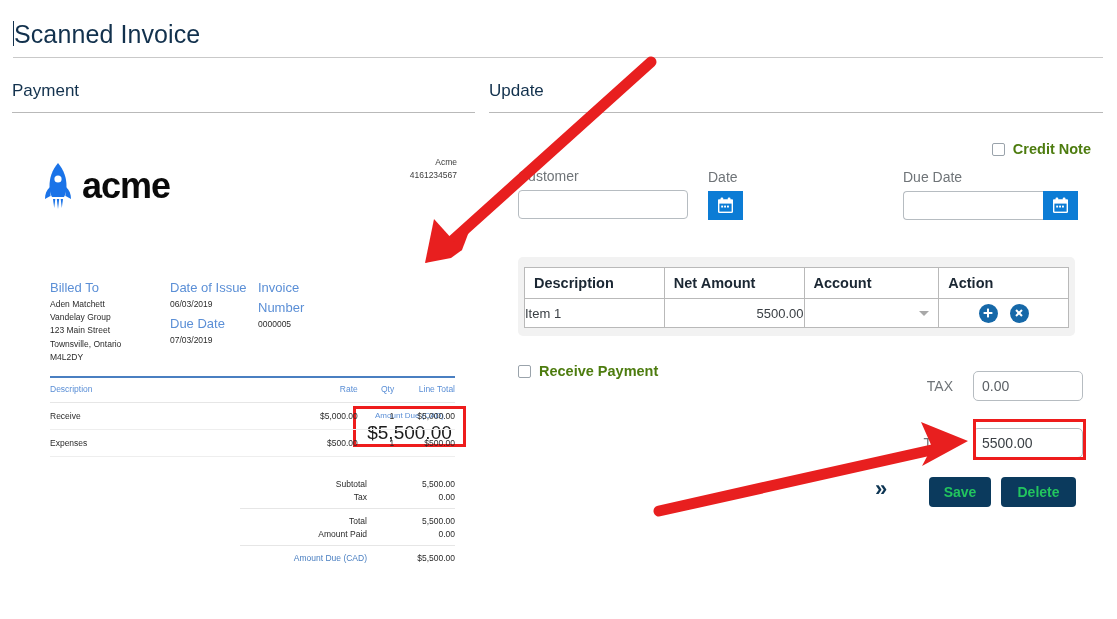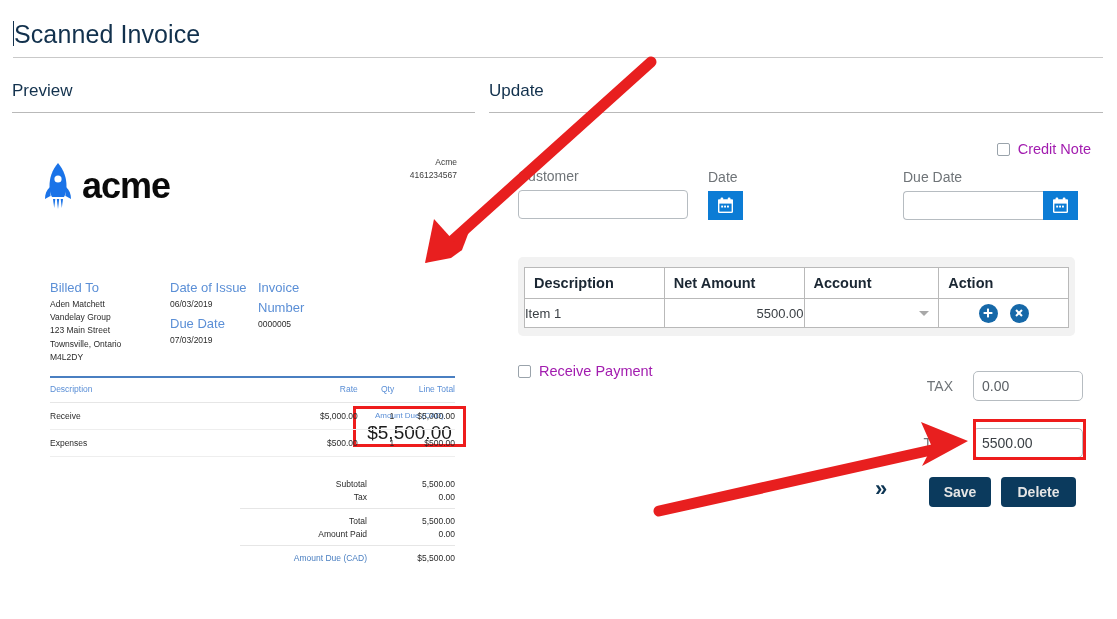--- a/index.html
+++ b/index.html
@@ -99,21 +99,21 @@
   #totals .due .lbl, #totals .due .val { color: #4a7fc1; }
   #totals .due .val { color: #2b2b2b; }
 
   
   #update-panel { position: absolute; left: 489px; top: 128px; width: 614px; height: 470px; }
 
   .chk-row { position: absolute; display: flex; align-items: center; gap: 8px; }
   .chk-box {
     width: 13px; height: 13px; border: 1.5px solid #9aa3ab; border-radius: 2px; background: #fff;
   }
-  .chk-label { font-size: 14.5px; color: #a21caf; white-space: nowrap; }
+  .chk-label { font-size: 14.5px; color: #4d7c0f; white-space: nowrap; font-weight: bold; }
 
   #credit-note-row { right: 12px; top: 13px; }
   #receive-payment-row { left: 29px; top: 235px; align-items: center; }
 
   .field { position: absolute; }
   .field-label {
     font-size: 14px; color: #6f7478; display: block; margin-bottom: 6px; white-space: nowrap;
   }
   .text-input {
     height: 29px; border: 1px solid #b6bcc1; border-radius: 4px; background: #fff;
@@ -176,39 +176,39 @@
     position: absolute; left: 484px; top: 291px; width: 113px; height: 41px;
     border: 3px solid #ee1c1c;
   }
 
   
   #chevrons {
     position: absolute; left: 386px; top: 350px; font-size: 22px; font-weight: 700;
     color: #0d3553; letter-spacing: -3px; line-height: 1;
   }
   .btn {
-    position: absolute; height: 30px; background: #0b3a5d; color: #e5e5e5;
+    position: absolute; height: 30px; background: #0b3a5d; color: #22c55e;
     border: none; border-radius: 4px; font-size: 14px; font-weight: 700;
     font-family: "Liberation Sans", sans-serif; cursor: pointer;
     display: flex; align-items: center; justify-content: center;
   }
   #save-button   { left: 440px; top: 349px; width: 62px; }
   #delete-button { left: 512px; top: 349px; width: 75px; }
 
   
   #annotations { position: absolute; left: 0; top: 0; width: 1117px; height: 619px; pointer-events: none; }
 </style>
 </head>
 <body>
 
 <div id="title-caret"></div>
 <div id="page-title">Scanned Invoice</div>
 <div id="title-rule"></div>
 
-<div class="section-head" id="preview-head">Preview</div>
+<div class="section-head" id="preview-head">Payment</div>
 <div class="section-rule" id="preview-rule"></div>
 <div class="section-head" id="update-head">Update</div>
 <div class="section-rule" id="update-rule"></div>
 
 <div id="invoice">
 
   <div id="acme-logo">
     <svg id="rocket" viewBox="0 0 26 46">
       <path d="M13 0 C19 7 21.5 15 21.5 23 C21.5 28 20.5 31.5 19 34 L7 34 C5.5 31.5 4.5 28 4.5 23 C4.5 15 7 7 13 0 Z" fill="#1a73e8"></path>
       <circle cx="13" cy="16" r="3.6" fill="#ffffff"></circle>

